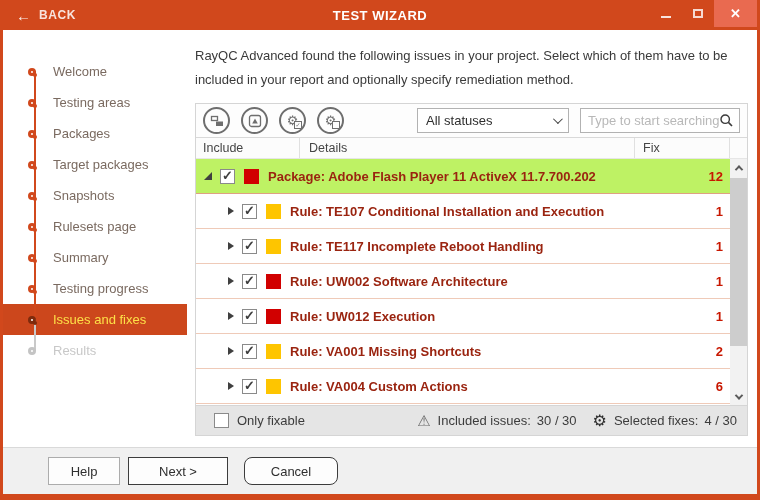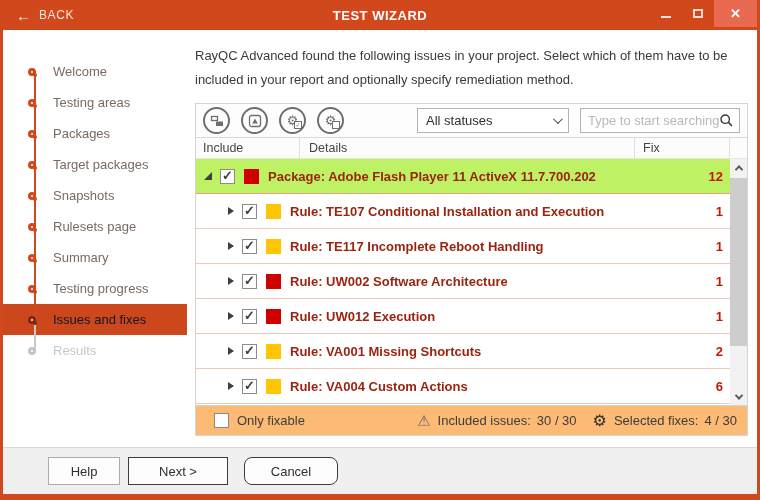--- a/index.html
+++ b/index.html
@@ -4,39 +4,39 @@
 <style>
   * { margin:0; padding:0; box-sizing:border-box; }
   html,body { width:760px; height:500px; font-family:"Liberation Sans", sans-serif; }
   .window{ width:760px; height:500px; display:flex; flex-direction:column;
     border-left:3px solid #d1481c; border-right:3px solid #d1481c; border-bottom:6px solid #d1481c;
     background:#fff; overflow:hidden;}
   
   .titlebar{ height:30px; background:#d1481c; display:flex; align-items:center; position:relative; color:#fff; flex:0 0 auto;}
   .tb-back{ display:flex; align-items:center; gap:8px; margin-left:13px; cursor:pointer;}
   .tb-back-arrow{ font-size:15px; color:rgba(255,255,255,.9); line-height:1;}
-  .tb-back-label{ font-size:12px; font-weight:normal; letter-spacing:.6px; color:rgba(255,255,255,.85);}
+  .tb-back-label{ font-size:12px; font-weight:bold; letter-spacing:.6px; color:rgba(255,255,255,.85);}
   .tb-title{ position:absolute; left:50%; transform:translateX(-50%); font-size:13px; font-weight:bold; letter-spacing:.5px;}
   .tb-controls{ margin-left:auto; display:flex; align-items:flex-start; height:100%;}
   .tb-btn{ width:32px; height:27px; display:flex; align-items:center; justify-content:center; cursor:pointer;}
   .glyph-min{ width:10px; height:2px; background:rgba(255,255,255,.85); margin-top:6px;}
   .glyph-max{ width:10px; height:9px; border:2px solid rgba(255,255,255,.8);}
   .tb-close{ width:43px; height:27px; background:#e96a50; display:flex; align-items:center; justify-content:center; cursor:pointer;}
   .glyph-close{ color:#fff; font-size:13px; font-weight:bold; line-height:1;}
   
   .bodyarea{ flex:1 1 auto; display:flex; background:#fff; overflow:hidden;}
   .sidebar{ width:184px; flex:0 0 auto; padding-top:26px;}
   .step{ height:31px; display:flex; align-items:center; position:relative; padding-left:25px; font-size:13px; color:#7a6a60; cursor:pointer;}
   .step::before{ content:''; position:absolute; left:31px; top:-16px; width:2px; height:32px; background:#d1481c;}
   .step:first-child::before{ display:none;}
   .step.disabled::before{ background:#c9c9c9;}
   .dot{ width:8px; height:8px; border:3px solid #d1481c; border-radius:50%; background:#fff; position:relative; z-index:1; flex:0 0 auto;}
   .dot::after{ content:''; position:absolute; left:2px; top:2px; width:4px; height:4px; border-radius:50%; background:#d1481c;}
   .step-label{ margin-left:17px; white-space:nowrap;}
-  .step.active{ background:#cc471c; color:#0f172a;}
+  .step.active{ background:#cc471c; color:#fde047;}
   .step.active .dot{ border-color:#7e2a0c; }
   .step.active .dot::after{ background:#7e2a0c;}
   .step.disabled{ color:#c8c8c8;}
   .step.disabled .dot{ border-color:#c4c4c4;}
   .step.disabled .dot::after{ display:none;}
   
   .content{ flex:1 1 auto; padding:14px 9px 0 8px; display:flex; flex-direction:column; overflow:hidden;}
   .desc{ font-size:13px; line-height:24px; color:#3a3a3a; padding-right:2px;}
   .panel{ margin-top:11px; height:333px; border:1px solid #d5d5d5; display:flex; flex-direction:column; background:#fff;}
   .toolbar{ height:34px; flex:0 0 auto; display:flex; align-items:center; gap:11px; padding:0 7px; border-bottom:1px solid #d9d9d9; background:#fdfdfd;}
@@ -68,21 +68,21 @@
   .rlabel{ margin-left:9px; font-size:13px; font-weight:bold; color:#9a2410; white-space:nowrap; overflow:hidden;}
   .rfix{ margin-left:auto; padding-right:7px; font-size:13px; font-weight:bold; color:#c81700;}
   
   .vscroll{ width:17px; flex:0 0 auto; background:#f2f2f2; display:flex; flex-direction:column; align-items:center;}
   .sbtn{ width:17px; height:17px; display:flex; align-items:center; justify-content:center; cursor:pointer; flex:0 0 auto;}
   .chev-up-g{ width:6px; height:6px; border-left:2px solid #5a5a5a; border-top:2px solid #5a5a5a; transform:rotate(45deg) translate(1px,1px);}
   .chev-dn-g{ width:6px; height:6px; border-right:2px solid #5a5a5a; border-bottom:2px solid #5a5a5a; transform:rotate(45deg) translate(-1px,-1px);}
   .sthumb{ width:17px; height:168px; background:#cdcdcd; margin-top:2px; cursor:pointer; flex:0 0 auto;}
   .strack{ flex:1;}
   
-  .statusbar{ height:30px; flex:0 0 auto; border-top:1px solid #d5d5d5; background:#fdba74; display:flex; align-items:center; padding:0 10px; font-size:13px; color:#3c3c3c;}
+  .statusbar{ height:30px; flex:0 0 auto; border-top:1px solid #d5d5d5; background:#e5e5e5; display:flex; align-items:center; padding:0 10px; font-size:13px; color:#3c3c3c;}
   .sb-label{ margin-left:8px;}
   .sb-right{ margin-left:auto; display:flex; align-items:center;}
   .warn-glyph{ font-size:15px; color:#6a6a6a; line-height:1; margin-right:7px;}
   .gear-dark{ font-size:16px; color:#2f2f2f; line-height:1; margin:0 7px 0 16px;}
   .sb-val{ margin-left:6px;}
   
   .footer{ height:47px; flex:0 0 auto; border-top:1px solid #d9d9d9; background:#f0f0f0; display:flex; align-items:center; padding:0 17px;}
   .btn{ height:28px; background:#fdfdfd; border:1px solid #acacac; font-size:13px; color:#2f2f2f; display:flex; align-items:center; justify-content:center; cursor:pointer; font-family:"Liberation Sans",sans-serif;margin-left:28px;}
   .btn-help{ width:72px;}
   .btn-back{ width:96px; margin-left:auto; color:#b5b5b5; border-color:#d8d8d8; background:#f7f7f7;}

